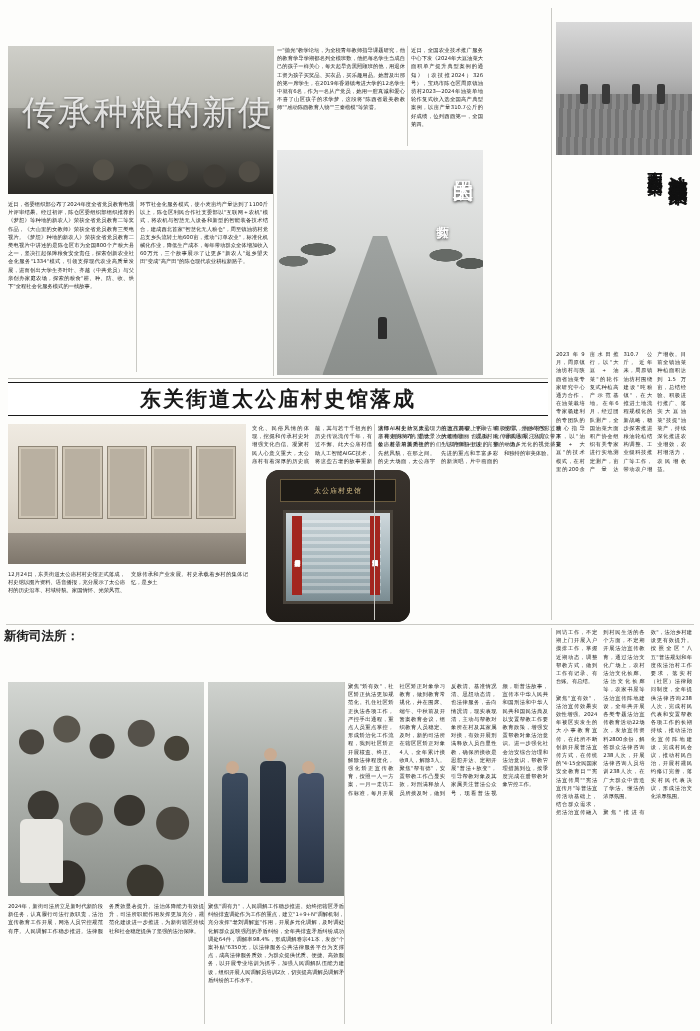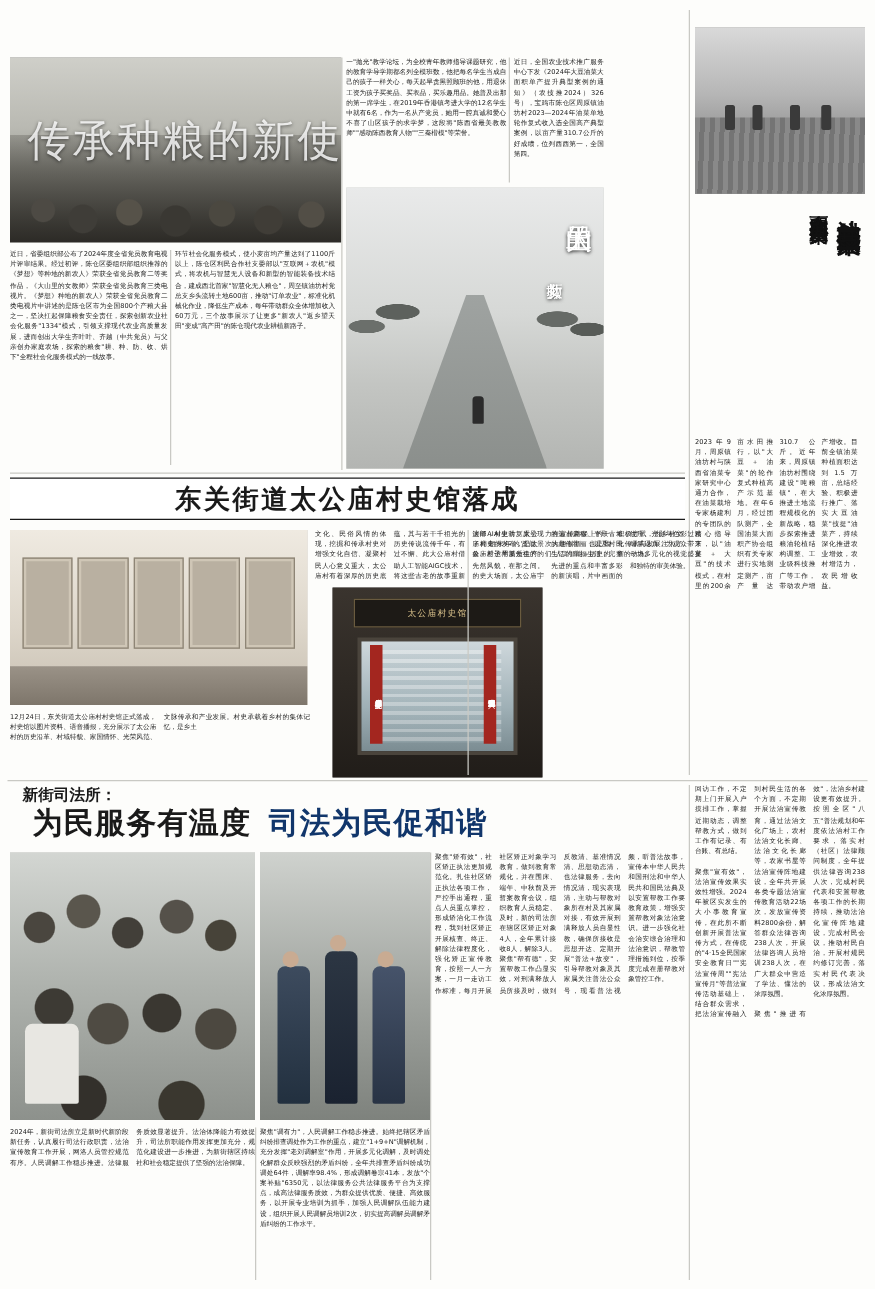--- a/index.html
+++ b/index.html
@@ -143,22 +143,23 @@
   .photoExh .wall { position:absolute; inset:0;
     background:linear-gradient(180deg,#efeae1 0%,#ddd6ca 55%,#c7bfb1 100%); }
   .photoExh .panels { position:absolute; left:4%; top:16%; width:92%; height:52%;
     display:flex; gap:4px; }
   .photoExh .panels div { flex:1; background:#b9b0a1; border:1px solid #8e8576;
     box-shadow:inset 0 0 0 2px #cfc6b6; }
   .photoExh .floor { position:absolute; left:0; right:0; bottom:0; height:22%;
     background:linear-gradient(180deg,#9a9287,#7e766b); }
 
   .photoDoor {
-    position:absolute; left:266px; top:470px; width:168px; height:152px; overflow:hidden;
+    position:absolute; left:266px; top:470px; width:144px; height:152px; overflow:hidden;
     background:#2b2724;
+    border-radius:13px;
   }
   .photoDoor .frame { position:absolute; inset:0;
     background:linear-gradient(180deg,#3a342e 0%,#211d19 100%); }
   .photoDoor .plaque {
     position:absolute; left:10%; top:6%; width:80%; height:15%;
     background:#1d1a16; border:1px solid #6a5b3f; color:#d8c08a;
     font-size:7px; display:flex; align-items:center; justify-content:center;
     font-family:"DejaVu Serif","Liberation Serif",serif; letter-spacing:1px;
   }
   .photoDoor .glass {
@@ -176,21 +177,21 @@
   .photoDoor .redbanner.r2 { left:72%; }
   .sec2colL { position:absolute; left:8px; top:570px; width:240px; height:50px;
     column-count:2; column-gap:6px; }
   .sec2colM { position:absolute; left:252px; top:424px; width:120px; height:42px;
     column-count:2; column-gap:6px; }
   .sec2colR { position:absolute; left:378px; top:424px; width:168px; height:194px;
     column-count:3; column-gap:6px; }
 
   
   .sec3label {
-    position:absolute; left:18px; top:628px; font-size:12.5px; font-weight:bold;
+    position:absolute; left:4px; top:628px; font-size:12.5px; font-weight:bold;
     font-family:"DejaVu Serif","Liberation Serif",serif;
   }
   .sec3head {
     position:absolute; left:8px; top:640px; width:540px; height:36px;
     display:flex; align-items:center; gap:14px; padding-left:18px;
   }
   .sec3head h2 { margin:0; font-size:24px; font-weight:bold; letter-spacing:1px;
     font-family:"DejaVu Serif","Liberation Serif",serif; }
   .sec3head h2.second { color:#11366b; }
 
@@ -316,24 +317,20 @@
   </div>
 
   <div class="sec2colL body-col">12月24日，东关街道太公庙村村史馆正式落成，村史馆以图片资料、语音播报，充分展示了太公庙村的历史沿革、村域特貌、家国情怀、光荣风范、文脉传承和产业发展。村史承载着乡村的集体记忆，是乡土</div>
   <div class="sec2colM body-col">文化、民俗风情的体现，挖掘和传承村史对增强文化自信、凝聚村民人心意义重大，太公庙村有着深厚的历史底蕴，其与若干千祖光的历史传说流传千年，有过不懈、此大公庙村借助人工智能AIGC技术，将这些古老的故事重新演绎，AI生动复原呈现了商朝末年的贤能景象、差子羊溪先祖的的先然风貌，在那之间。的史大场面，太公庙宇的远古肃穆、平取古城的雄伟壮丽，以及村民生活的幸福生活，完整先进的重点和丰富多彩的新演唱，片中画面的纹理、光影与色彩过渡细腻逼真，为观众带来一场多元化的视觉盛宴和独特的审美体验。</div>
   <div class="sec2colR body-col">这部AI村史片《太公庙村史的发布，是太公庙村运用新质生产力在宣传路径上的一次大胆创新，也是我们"人工智能＋历史的积极尝试，为乡村文化传承与发展注入了新的动力。</div>
 
   <div class="vrule" style="left:374px; top:424px; height:196px;"></div>
 
   <div class="hrule" style="left:6px; top:624px; width:688px;"></div>
   <div class="sec3label">新街司法所：</div>
-  <div class="sec3head">
-    <h2>为民服务有温度</h2>
-    <h2 class="second">司法为民促和谐</h2>
-  </div>
 
   <div class="photoCrowd">
     <div class="bg"></div>
     <div class="heads"></div>
     <div class="white"></div>
   </div>
 
   <div class="photoTrio">
     <div class="bg"></div>
     <div class="b b1"></div>

